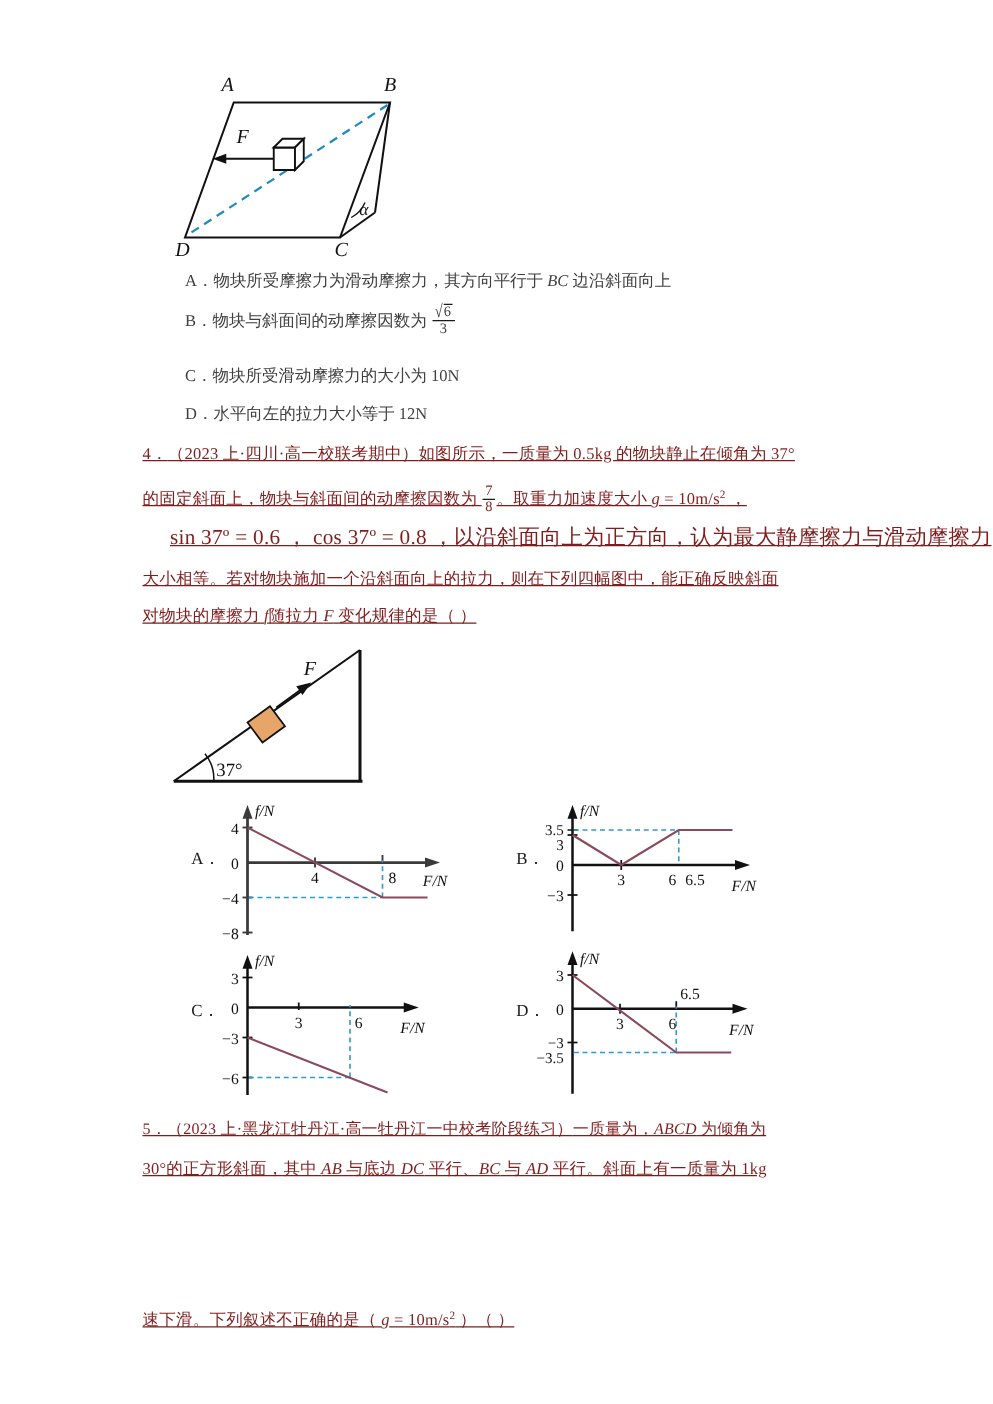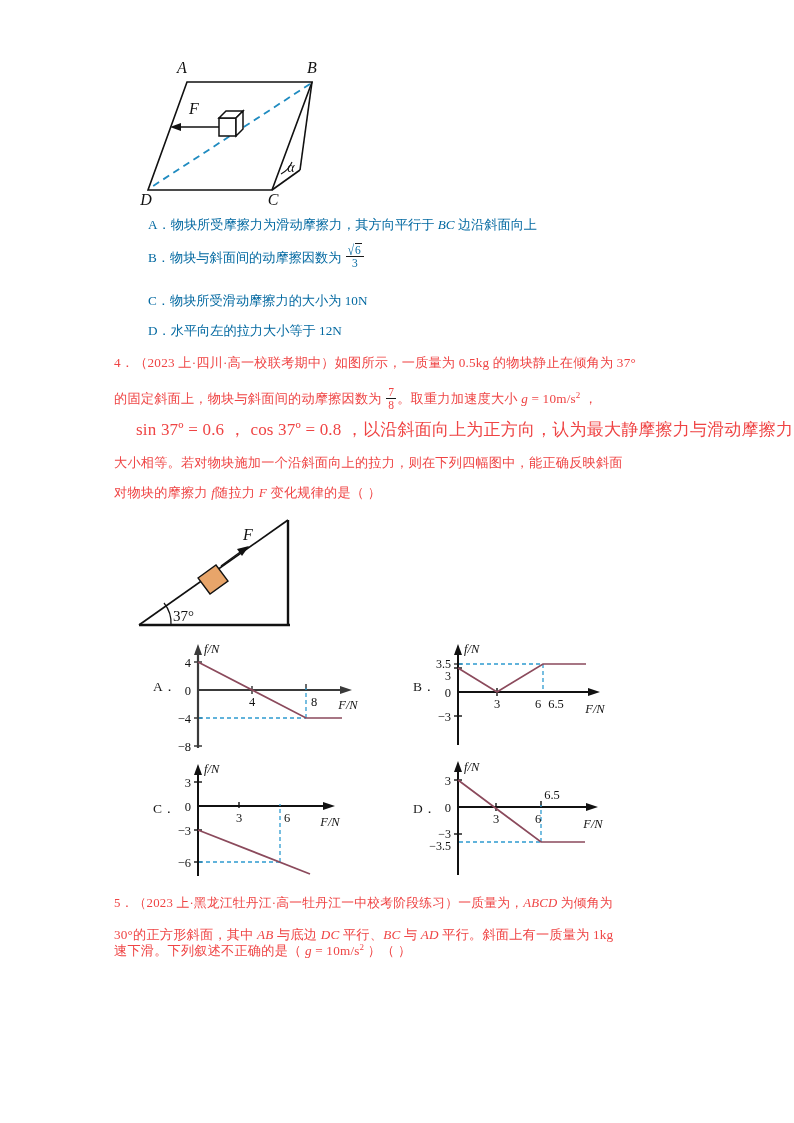--- a/index.html
+++ b/index.html
@@ -20,28 +20,29 @@
     left: 0; top: 0;
     width: 794px;
     height: 1123px;
   }
   
   .qtext {
     position: absolute;
     font-size: 13.2px;
     line-height: 30px;
     letter-spacing: 0.2px;
-    color: #ef4444;
+    color: #7f1d1d;
     white-space: nowrap;
+    text-decoration: underline;
   }
   .opt {
     position: absolute;
     font-size: 13.2px;
     line-height: 26px;
-    color: #0369a1;
+    color: #404040;
     white-space: nowrap;
   }
   .it { font-style: italic; font-family: "Liberation Serif", serif; }
   
   .frac {
     display: inline-block;
     vertical-align: -0.45em;
     text-align: center;
     font-size: 11.5px;
     line-height: 1.05;
@@ -303,17 +304,17 @@
 
   <div class="qtext" style="left:114px; top:888px; font-size:12.8px;">
     <span>5．</span><span>（2023 上·黑龙江牡丹江·高一牡丹江一中校考阶段练习）</span><span>一质量为，</span><span class="it">ABCD</span><span> 为倾角为</span>
   </div>
 
   <div class="qtext" style="left:114px; top:920px;">
     <span>30°的正方形斜面，其中 </span><span class="it">AB</span><span> 与底边 </span><span class="it">DC</span><span> 平行、</span><span class="it">BC</span><span> 与 </span><span class="it">AD</span><span> 平行。斜面上有一质量为 1kg</span>
   </div>
 
 
-  <div class="qtext" style="left:114px; top:932px;">
+  <div class="qtext" style="left:114px; top:1037px;">
     <span>速下滑。下列叙述不正确的是（ </span><span class="it">g</span><span> = 10m/s</span><sup class="sm">2</sup><span> ）（      ）</span>
   </div>
 
 </div>
 
 </body></html>

